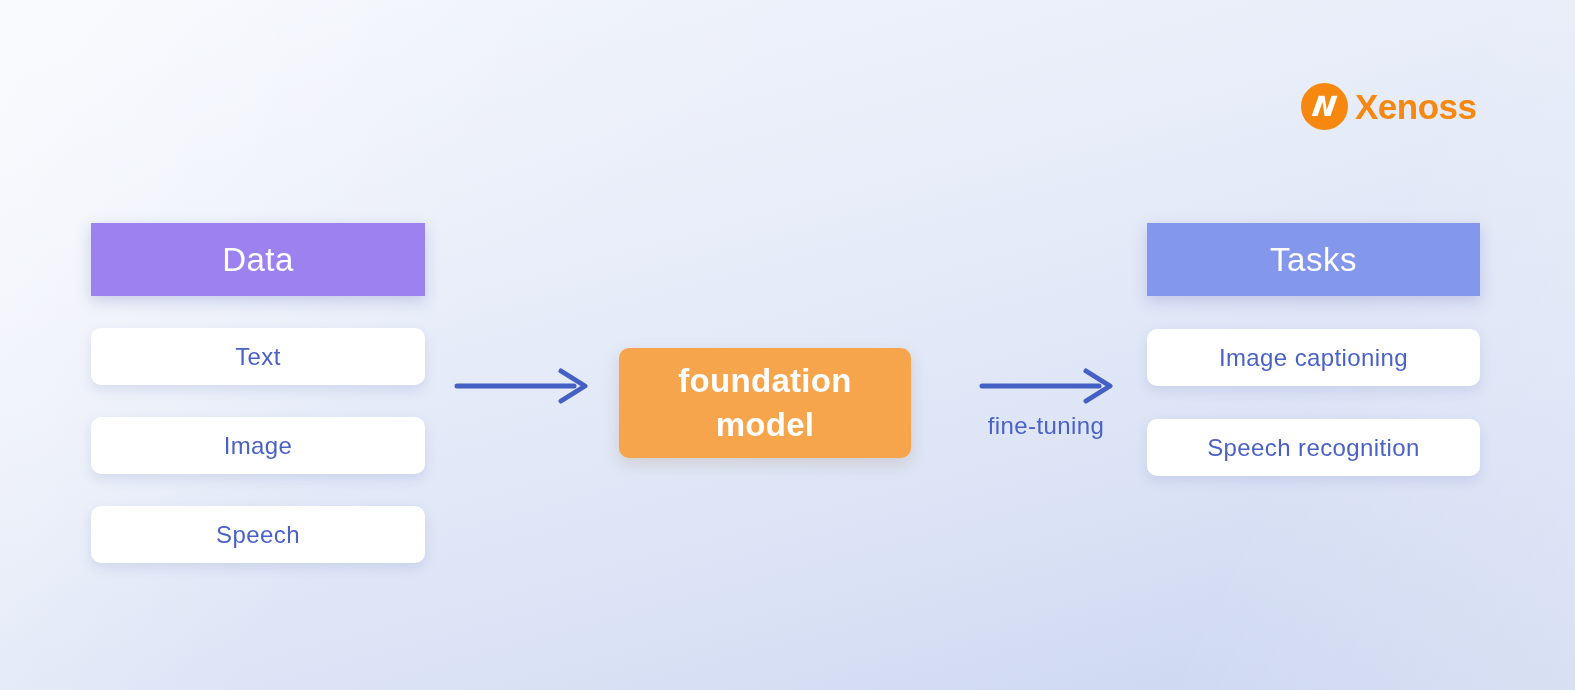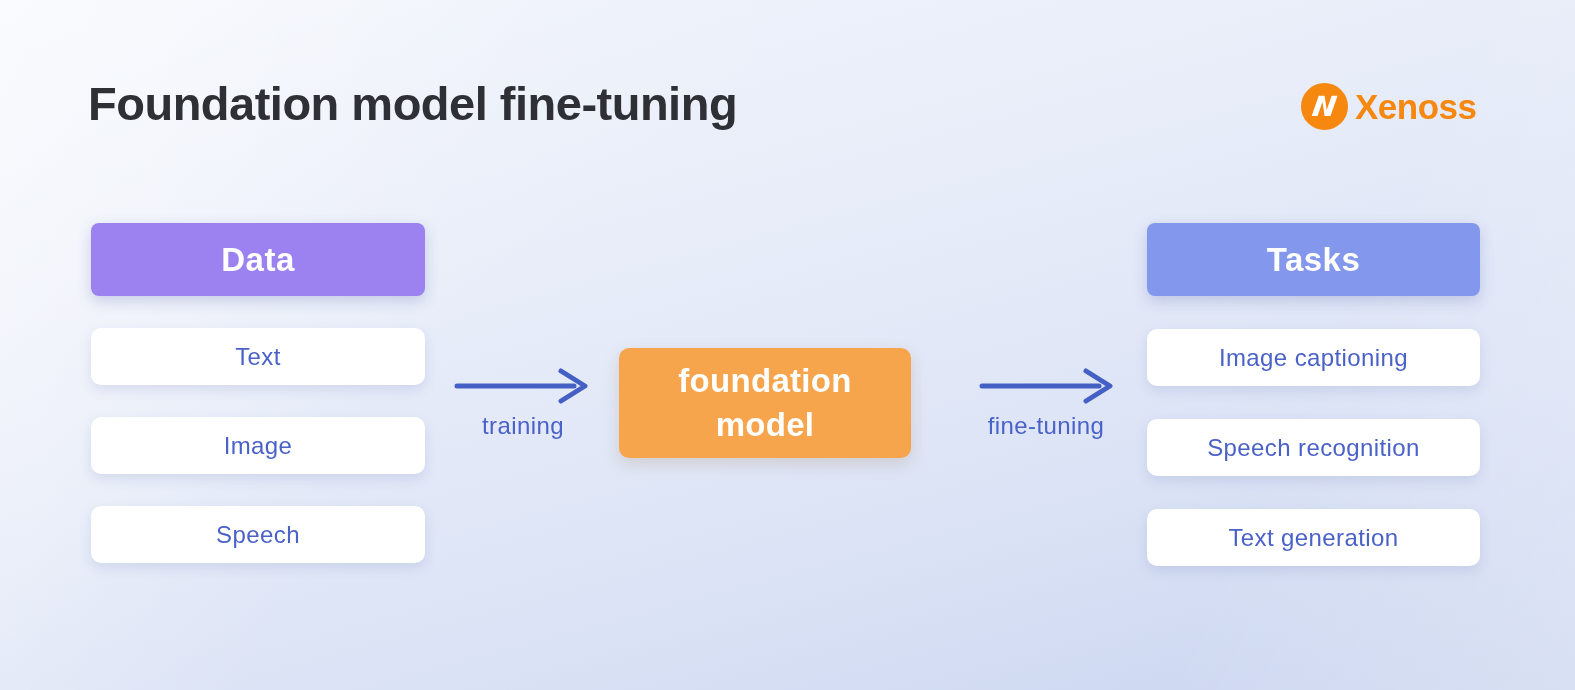--- a/index.html
+++ b/index.html
@@ -64,27 +64,27 @@
   .column {
     position: absolute;
     display: flex;
     flex-direction: column;
   }
   .col-data  { left: 91px;   top: 223px; width: 334px; gap: 19px; }
   .col-tasks { left: 1147px; top: 223px; width: 333px; gap: 20px; }
 
   .col-header {
     height: 73px;
-    border-radius: 8px;
+    border-radius: 0;
     display: flex;
     align-items: center;
     justify-content: center;
     color: #ffffff;
     font-size: 33px;
-    font-weight: 700;
+    font-weight: 400;
     letter-spacing: 0.5px;
     box-shadow: 0 5px 14px rgba(110,120,190,0.30);
   }
   .col-header.data  { background: var(--data-header-bg); }
   .col-header.tasks { background: var(--tasks-header-bg); }
 
   .item-box {
     height: 57px;
     background: var(--box-white);
     border-radius: 10px;
@@ -136,53 +136,50 @@
     color: var(--item-text);
   }
   .label-training   { left: 441px; top: 412px; }
   .label-finetuning { left: 964px; top: 412px; }
 </style>
 </head>
 <body>
 
 <div class="canvas">
 
-  <h1 class="page-title">Foundation model fine-tuning</h1>
 
   <div class="logo">
     <svg class="logo-mark" viewBox="0 0 44 44" aria-hidden="true">
       <circle cx="22" cy="22" r="22" fill="#f6870f"></circle>
       <path fill="#ffffff" d="M10,31 L16.6,12 L22.1,12 L24.1,25.3 L28.7,12 L34.2,12 L27.6,31 L22.1,31 L20.1,17.7 L15.5,31 Z"></path>
     </svg>
     <span class="logo-text">Xenoss</span>
   </div>
 
   <div class="column col-data">
     <div class="col-header data">Data</div>
     <div class="item-box">Text</div>
     <div class="item-box">Image</div>
     <div class="item-box">Speech</div>
   </div>
 
   <svg class="flow-arrow arrow-training" viewBox="0 0 140 38" aria-hidden="true">
     <line x1="4" y1="19" x2="121" y2="19" stroke="currentColor" stroke-width="5" stroke-linecap="round"></line>
     <polyline points="108,4 132,19 108,34" fill="none" stroke="currentColor" stroke-width="5" stroke-linecap="round" stroke-linejoin="round"></polyline>
   </svg>
-  <div class="arrow-label label-training">training</div>
 
   <div class="center-node">
     <span class="wrap-label">foundation model</span>
   </div>
 
   <svg class="flow-arrow arrow-finetuning" viewBox="0 0 140 38" aria-hidden="true">
     <line x1="4" y1="19" x2="121" y2="19" stroke="currentColor" stroke-width="5" stroke-linecap="round"></line>
     <polyline points="108,4 132,19 108,34" fill="none" stroke="currentColor" stroke-width="5" stroke-linecap="round" stroke-linejoin="round"></polyline>
   </svg>
   <div class="arrow-label label-finetuning">fine-tuning</div>
 
   <div class="column col-tasks">
     <div class="col-header tasks">Tasks</div>
     <div class="item-box">Image captioning</div>
     <div class="item-box">Speech recognition</div>
-    <div class="item-box">Text generation</div>
   </div>
 
 </div>
 
 </body></html>

